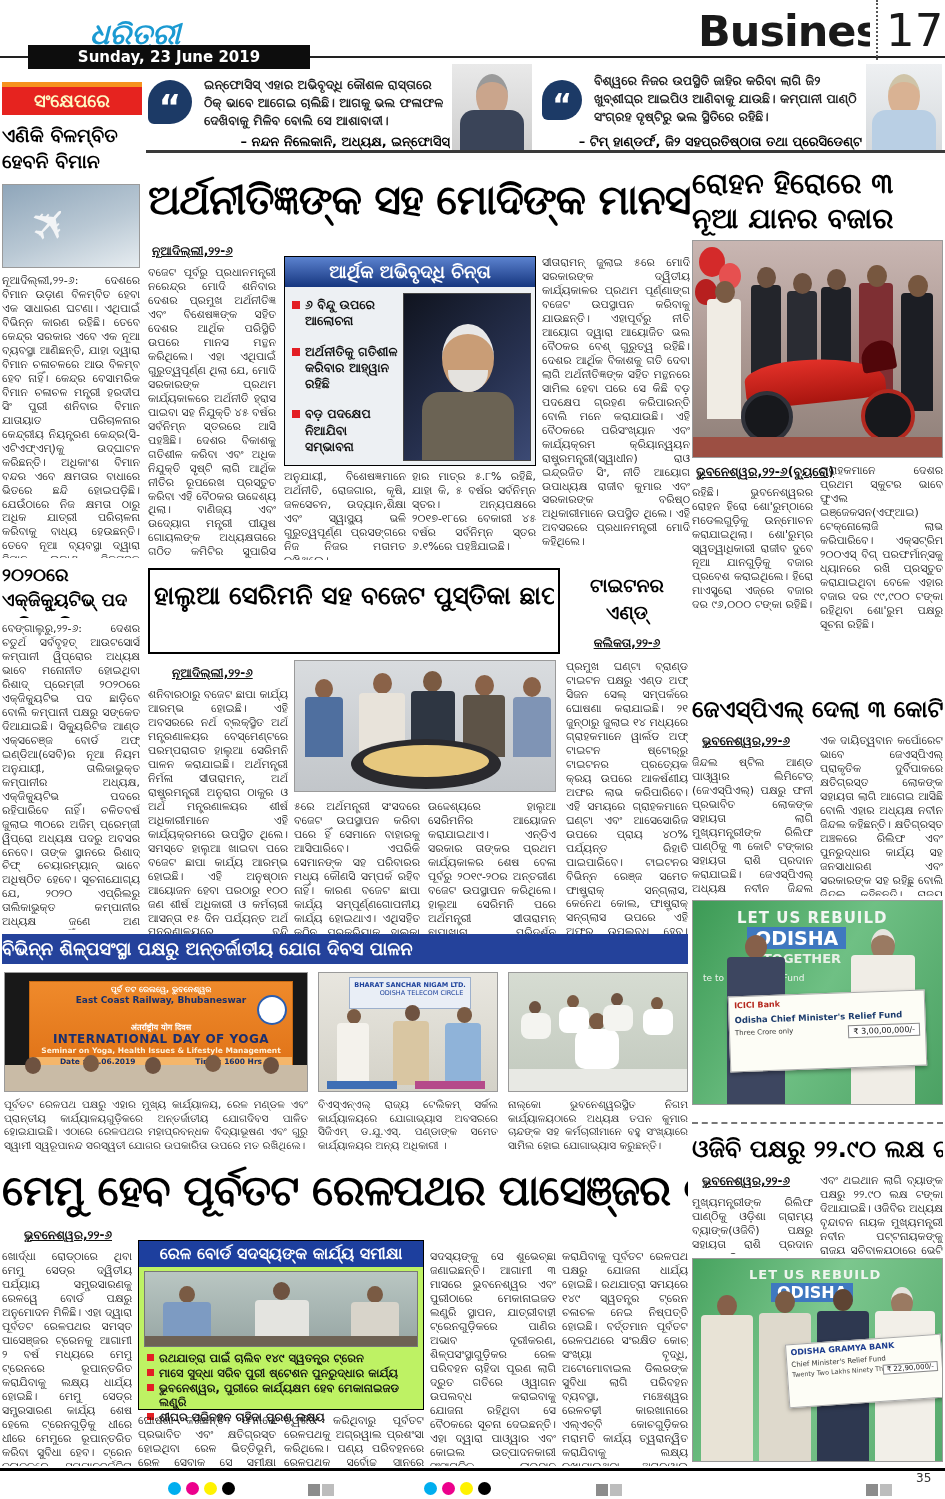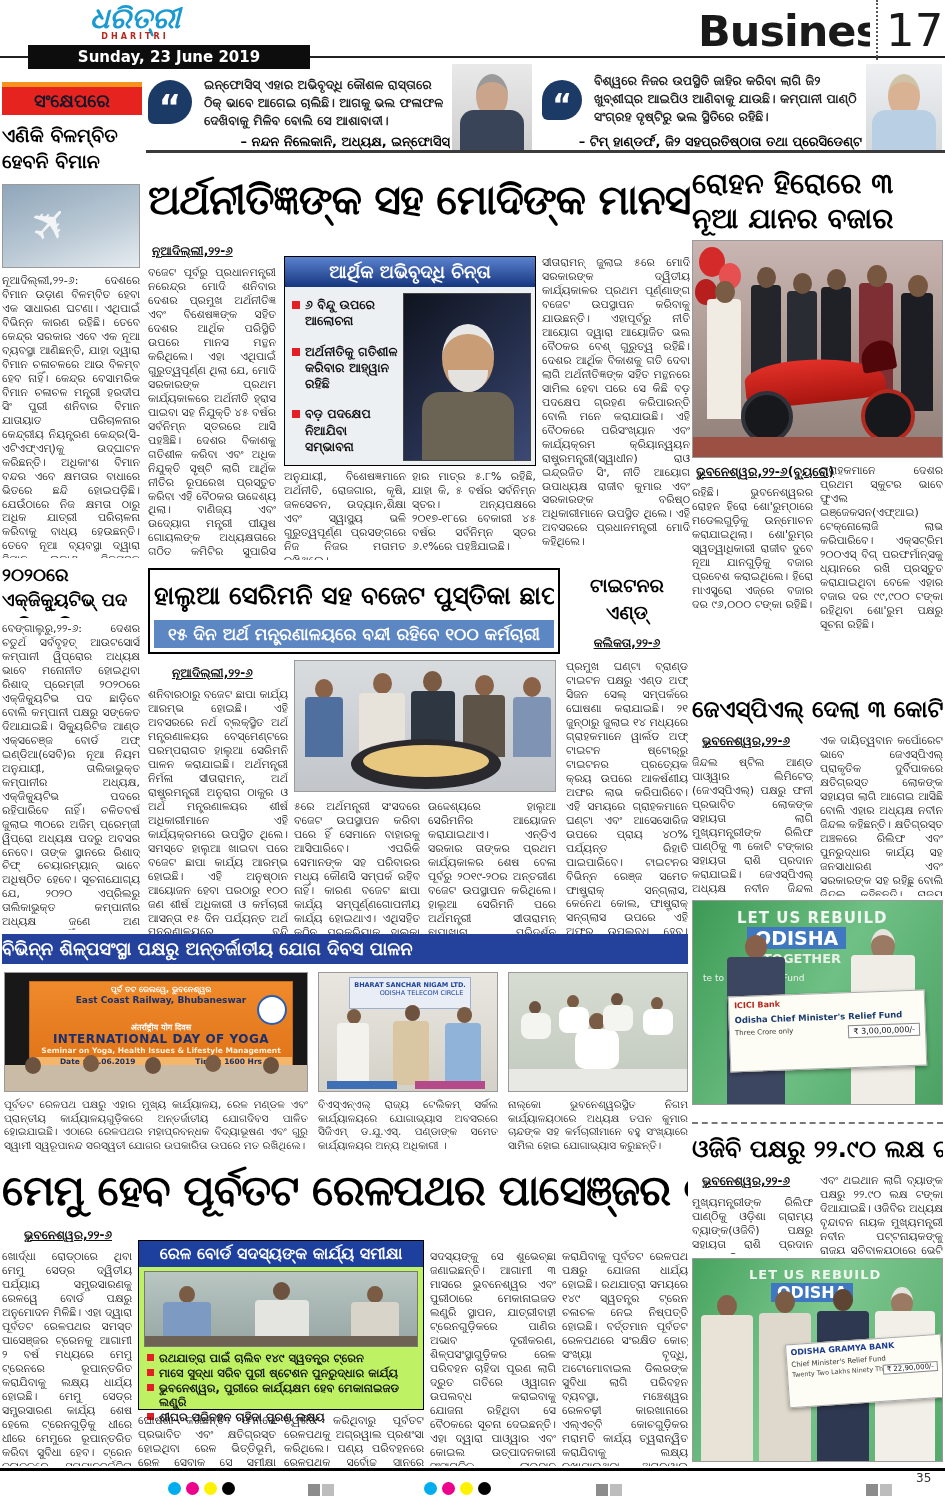--- a/index.html
+++ b/index.html
@@ -25,21 +25,21 @@
   .gsq{display:inline-block;width:12px;height:12px;margin-right:2px;}
 </style>
 </head>
 <body>
 
 <div class="page">
 
   <div class="abs" style="left:0;top:0;width:945px;height:62px;">
     <div class="abs" style="left:0;top:56px;width:945px;border-top:2px solid #222;"></div>
     <div class="abs" style="left:70px;top:2px;width:130px;height:44px;text-align:center;">
-      <div style="font-size:29px;font-weight:bold;font-style:italic;color:#1b9ad2;line-height:32px;white-space:nowrap;">ଧରିତ୍ରୀ</div>
+      <div style="font-size:29px;font-weight:bold;font-style:italic;color:#1b9ad2;line-height:32px;white-space:nowrap;margin-top:16px;">ଧରିତ୍ରୀ</div>
       <div style="font-size:8px;font-weight:bold;color:#b5281e;letter-spacing:3px;margin-top:-2px;">DHARITRI</div>
     </div>
     <div class="abs" style="left:28px;top:45px;width:282px;height:24px;background:#0d0d0d;color:#fff;font-weight:bold;font-size:15px;text-align:center;line-height:24px;overflow:hidden;">
       <span>Sunday, 23 June 2019</span>
     </div>
     <div class="abs" style="left:698px;top:6px;width:172px;font-size:43px;font-weight:600;color:#1a1a1a;letter-spacing:-1px;white-space:nowrap;overflow:hidden;">Business</div>
     <div class="abs" style="left:876px;top:0;height:60px;border-left:2px dotted #555;"></div>
     <div class="abs" style="left:886px;top:4px;width:56px;font-size:45px;font-weight:500;color:#1a1a1a;">17</div>
   </div>
 
@@ -59,21 +59,21 @@
       <div class="abs" style="left:10px;top:58px;width:310px;font-size:13px;font-weight:bold;color:#000;text-align:right;white-space:nowrap;overflow:hidden;">– ଟିମ୍ ହାଣ୍ଡର୍ଫ, ଜି୨ ସହପ୍ରତିଷ୍ଠାତା ତଥା ପ୍ରେସିଡେଣ୍ଟ</div>
     </div>
     <div class="photo" style="left:720px;top:2px;width:76px;height:86px;background:linear-gradient(#eef0f2,#d6dadd);border:none;">
       <div class="head-c" style="left:22px;top:10px;width:32px;height:36px;background:#d9b293;border-top:8px solid #cfc4a8;"></div>
       <div class="fig" style="left:6px;top:46px;width:64px;height:40px;background:#b9cfe4;border-radius:14px 14px 0 0;"></div>
     </div>
     <div class="abs" style="left:0;top:88px;width:799px;border-top:3px solid #3a3a3a;"></div>
   </div>
 
   <div class="abs" style="left:2px;top:80px;width:140px;height:855px;">
-    <div style="margin-top:2px;background:#e6231f;border-top:5px solid #f6921e;color:#0f172a;font-weight:bold;font-size:18px;text-align:center;line-height:28px;height:28px;overflow:hidden;">
+    <div style="margin-top:2px;background:#e6231f;border-top:5px solid #f6921e;color:#fef9c3;font-weight:bold;font-size:18px;text-align:center;line-height:28px;height:28px;overflow:hidden;">
       <span>ସଂକ୍ଷେପରେ</span>
     </div>
     <div class="headline" style="margin-top:8px;font-size:19px;line-height:1.35;height:56px;">ଏଣିକି ବିଳମ୍ବିତ ହେବନି ବିମାନ ଉଡ଼ାଣ</div>
     <div class="photo" style="left:0;top:104px;width:138px;height:84px;background:linear-gradient(160deg,#8fa6ba 0%,#b9c8d4 55%,#e6ecf0 100%);">
       <div style="position:absolute;left:28px;top:12px;font-size:46px;color:#f2f4f6;transform:rotate(-48deg);">✈</div>
     </div>
     <div class="body-text" style="position:absolute;left:0;top:194px;width:138px;height:284px;">ନୂଆଦିଲ୍ଲୀ,୨୨-୬: ଦେଶରେ ବିମାନ ଉଡ଼ାଣ ବିଳମ୍ବିତ ହେବା ଏକ ସାଧାରଣ ଘଟଣା। ଏଥିପାଇଁ ବିଭିନ୍ନ କାରଣ ରହିଛି। ତେବେ କେନ୍ଦ୍ର ସରକାର ଏବେ ଏକ ନୂଆ ବ୍ୟବସ୍ଥା ଆଣିଛନ୍ତି, ଯାହା ଦ୍ୱାରା ବିମାନ ଚଳାଚଳରେ ଆଉ ବିଳମ୍ବ ହେବ ନାହିଁ। କେନ୍ଦ୍ର ବେସାମରିକ ବିମାନ ଚଳାଚଳ ମନ୍ତ୍ରୀ ହରଦୀପ ସିଂ ପୁରୀ ଶନିବାର ବିମାନ ଯାତାୟାତ ପରିଚାଳନାର କେନ୍ଦ୍ରୀୟ ନିୟନ୍ତ୍ରଣ କେନ୍ଦ୍ର(ସି-ଏଟିଏଫ୍‌ଏମ୍)କୁ ଉଦ୍‌ଘାଟନ କରିଛନ୍ତି। ଅଧିକାଂଶ ବିମାନ ବନ୍ଦର ଏବେ କ୍ଷମତାର ବାଧାରେ ଭିତରେ ଛନ୍ଦି ହୋଇପଡ଼ିଛି। ଯେଉଁଠାରେ ନିଜ କ୍ଷମତା ଠାରୁ ଅଧିକ ଯାତ୍ରୀ ପରିଚାଳନା କରିବାକୁ ବାଧ୍ୟ ହେଉଛନ୍ତି। ତେବେ ନୂଆ ବ୍ୟବସ୍ଥା ଦ୍ୱାରା ବିମାନ ଉଡ଼ାଣ ବିଳମ୍ବକୁ ଅନେକାଂଶରେ ରୋକାଯାଇପାରିବ ଏବଂ ଘୋଷିତ ସମୟରେ ଏହା ଉଠିପାରିବ ବୋଲି ଆଶାକରାଯାଉଛି। ଆଉଥର ବ୍ୟବସ୍ଥା ଉଦ୍‌ଘାଟନ ଦ୍ୱାରା କେନ୍ଦ୍ରୀୟ ବିମାନ ଯାତାୟାତ ପରିଚାଳନା ବ୍ୟବସ୍ଥା ଆପଣାଇବାରେ ଭାରତ ବିଶ୍ୱର ୭ମ ଦେଶ ହୋଇଛି। ଏହା ଏକ ବିଶ୍ୱପ୍ରସିଦ୍ଧ ପ୍ରଣାଳୀ, ଯେଉଁଠାରେ ଏକ ବଡ଼ ସ୍କ୍ରିନ୍‌ରେ ସାରା ଦେଶର ବେସାମରିକ ବିମାନବନ୍ଦରର ଦୃଶ୍ୟ ଓ ବିମାନ ଉଡ଼ାଣକୁ ଦେଖିହେବ।</div>
     <div class="headline" style="position:absolute;left:0;top:482px;width:138px;font-size:18px;line-height:1.4;height:56px;">୨୦୨୦ରେ ଏକ୍ଜିକ୍ୟୁଟିଭ୍ ପଦ ଛାଡ଼ିବେ ରିଶାଦ୍ ପ୍ରେମ୍ଜୀ</div>
     <div class="body-text" style="position:absolute;left:0;top:542px;width:138px;height:308px;">ବେଙ୍ଗାଲୁରୁ,୨୨-୬: ଦେଶର ଚତୁର୍ଥ ସର୍ବବୃହତ୍ ଆଉଟସୋର୍ସ କମ୍ପାନୀ ୱିପ୍ରୋର ଅଧ୍ୟକ୍ଷ ଭାବେ ମନୋନୀତ ହୋଇଥିବା ରିଶାଦ୍ ପ୍ରେମ୍ଜୀ ୨୦୨୦ରେ ଏକ୍ଜିକ୍ୟୁଟିଭ ପଦ ଛାଡ଼ିବେ ବୋଲି କମ୍ପାନୀ ପକ୍ଷରୁ ସଙ୍କେତ ଦିଆଯାଇଛି। ସିକ୍ୟୁରିଟିଜ ଆଣ୍ଡ ଏକ୍ସଚେଞ୍ଜ ବୋର୍ଡ ଅଫ୍ ଇଣ୍ଡିଆ(ସେବି)ର ନୂଆ ନିୟମ ଅନୁଯାୟୀ, ତାଲିକାଭୁକ୍ତ କମ୍ପାନୀର ଅଧ୍ୟକ୍ଷ, ଏକ୍ଜିକ୍ୟୁଟିଭ ପଦରେ ରହିପାରିବେ ନାହିଁ। ଚଳିତବର୍ଷ ଜୁଲାଇ ୩୦ରେ ଅଜିମ୍ ପ୍ରେମ୍ଜୀ ୱିପ୍ରୋ ଅଧ୍ୟକ୍ଷ ପଦରୁ ଅବସର ନେବେ। ତାଙ୍କ ସ୍ଥାନରେ ରିଶାଦ୍ ଚିଫ୍ ଚେୟାରମ୍ୟାନ୍ ଭାବେ ଅଧିଷ୍ଠିତ ହେବେ। ସୂଚନାଯୋଗ୍ୟ ଯେ, ୨୦୨୦ ଏପ୍ରିଲରୁ ତାଲିକାଭୁକ୍ତ କମ୍ପାନୀର ଅଧ୍ୟକ୍ଷ ଜଣେ ଅଣ ଏକ୍ଜିକ୍ୟୁଟିଭ ହିଁ ହେବେ ବୋଲି ସେବି ପକ୍ଷରୁ ନୂଆ ନିୟମ ଧାର୍ଯ୍ୟ କରାଯାଇଛି। କମ୍ପାନୀ ପକ୍ଷରୁ ପ୍ରକାଶିତ ୨୦୧୮-୧୯ର ବାର୍ଷିକ ରିପୋର୍ଟରେ କୁହାଯାଇଛି ଯେ, ଚଳିତ ବର୍ଷ ଜୁଲାଇ ୩୧ରୁ ୨୦୨୪ ଜୁଲାଇ ୩୦ ପର୍ଯ୍ୟନ୍ତ ୫ ବର୍ଷ ଲାଗି ରିଶାଦ୍ ପ୍ରେମ୍ଜୀଙ୍କୁ କମ୍ପାନୀର ଫୁଲ୍‌ଟାଇମ୍ ଡାଇରେକ୍ଟର ଭାବେ ନିଯୁକ୍ତି କରାଯିବ। ଏହା ଲାଗୁ ହେବା ପରେ ୨୪ ପ୍ରତିଶତ ଭୋଟିଂ ଅଧିକାର ରହିବା ସତ୍ତ୍ୱେ ପ୍ରମୋଟର ପରିବାରର କମ୍ପାନୀ ପରିଚାଳନାରେ କୌଣସି ଭୂମିକା ରହିବ ନାହିଁ।</div>
   </div>
@@ -137,23 +137,20 @@
       <div style="position:absolute;left:0;top:196px;width:251px;height:22px;background:#9c4f43;"></div>
     </div>
     <div class="dateline" style="position:absolute;left:4px;top:298px;font-size:12.5px;">ଭୁବନେଶ୍ୱର,୨୨-୬(ବ୍ୟୁରୋ)</div>
     <div class="body-text" style="position:absolute;left:0;top:320px;width:121px;height:172px;">ରହିଛି। ଭୁବନେଶ୍ୱରର ରୋହନ ହିରୋ ଶୋ'ରୁମ୍‌ଠାରେ ମଡେଲଗୁଡ଼ିକୁ ଉନ୍ମୋଚନ କରାଯାଇଥିଲା। ଶୋ'ରୁମ୍‌ର ସ୍ୱତ୍ୱାଧିକାରୀ ରାଜୀବ ଦୁବେ ନୂଆ ଯାନଗୁଡ଼ିକୁ ବଜାର ପ୍ରବେଶ କରାଇଥିଲେ। ହିରୋ ମାଏସ୍ତ୍ରୋ ଏଜ୍‌ରେ ବଜାର ଦର ୯୬,୦୦୦ ଟଙ୍କା ରହିଛି।</div>
     <div class="body-text" style="position:absolute;left:128px;top:298px;width:123px;height:194px;">ଗ୍ରାହକମାନେ ଦେଶର ପ୍ରଥମ ସ୍କୁଟର ଭାବେ ଫୁଏଲ ଇଞ୍ଜେକସନ(ଏଫ୍‌ଆଇ) ଟେକ୍ନୋଲୋଜି ଲାଭ କରିପାରିବେ। ଏକ୍ସଟ୍ରିମ ୨୦୦ଏସ୍ ବିଗ୍ ପରଫର୍ମାନ୍ସକୁ ଧ୍ୟାନରେ ରଖି ପ୍ରସ୍ତୁତ କରାଯାଇଥିବା ବେଳେ ଏହାର ବଜାର ଦର ୯୯,୯୦୦ ଟଙ୍କା ରହିଥିବା ଶୋ'ରୁମ ପକ୍ଷରୁ ସୂଚନା ରହିଛି।</div>
   </div>
 
   <div class="abs" style="left:148px;top:568px;width:412px;height:366px;">
     <div style="border:2px solid #000;padding:4px 4px 4px 4px;box-sizing:border-box;height:86px;">
       <div class="headline" style="font-size:25px;text-align:center;line-height:44px;height:46px;white-space:nowrap;">ହାଲୁଆ ସେରିମନି ସହ ବଜେଟ ପୁସ୍ତିକା ଛାପା ଆରମ୍ଭ</div>
-      <div style="background:#5d87c3;color:#fff;font-weight:bold;font-size:17px;text-align:center;line-height:28px;height:28px;overflow:hidden;">
-        <span>୧୫ ଦିନ ଅର୍ଥ ମନ୍ତ୍ରଣାଳୟରେ ବନ୍ଦୀ ରହିବେ ୧୦୦ କର୍ମଚାରୀ</span>
-      </div>
     </div>
     <div class="dateline" style="position:absolute;left:24px;top:98px;">ନୂଆଦିଲ୍ଲୀ,୨୨-୬</div>
     <div class="photo" style="left:146px;top:92px;width:262px;height:132px;background:linear-gradient(#d9dcdf,#c2c6ca);">
       <div class="head-c" style="left:20px;top:18px;width:18px;height:20px;background:#8a6248;"></div>
       <div class="fig" style="left:10px;top:36px;width:38px;height:60px;background:#4f6f9f;"></div>
       <div class="head-c" style="left:78px;top:12px;width:19px;height:21px;background:#8a6248;"></div>
       <div class="fig" style="left:64px;top:32px;width:46px;height:64px;background:#e8e3da;"></div>
       <div class="head-c" style="left:128px;top:10px;width:19px;height:21px;background:#7a5a42;"></div>
       <div class="fig" style="left:116px;top:30px;width:44px;height:64px;background:#2e3642;"></div>
       <div class="head-c" style="left:180px;top:14px;width:19px;height:21px;background:#8a6248;"></div>

